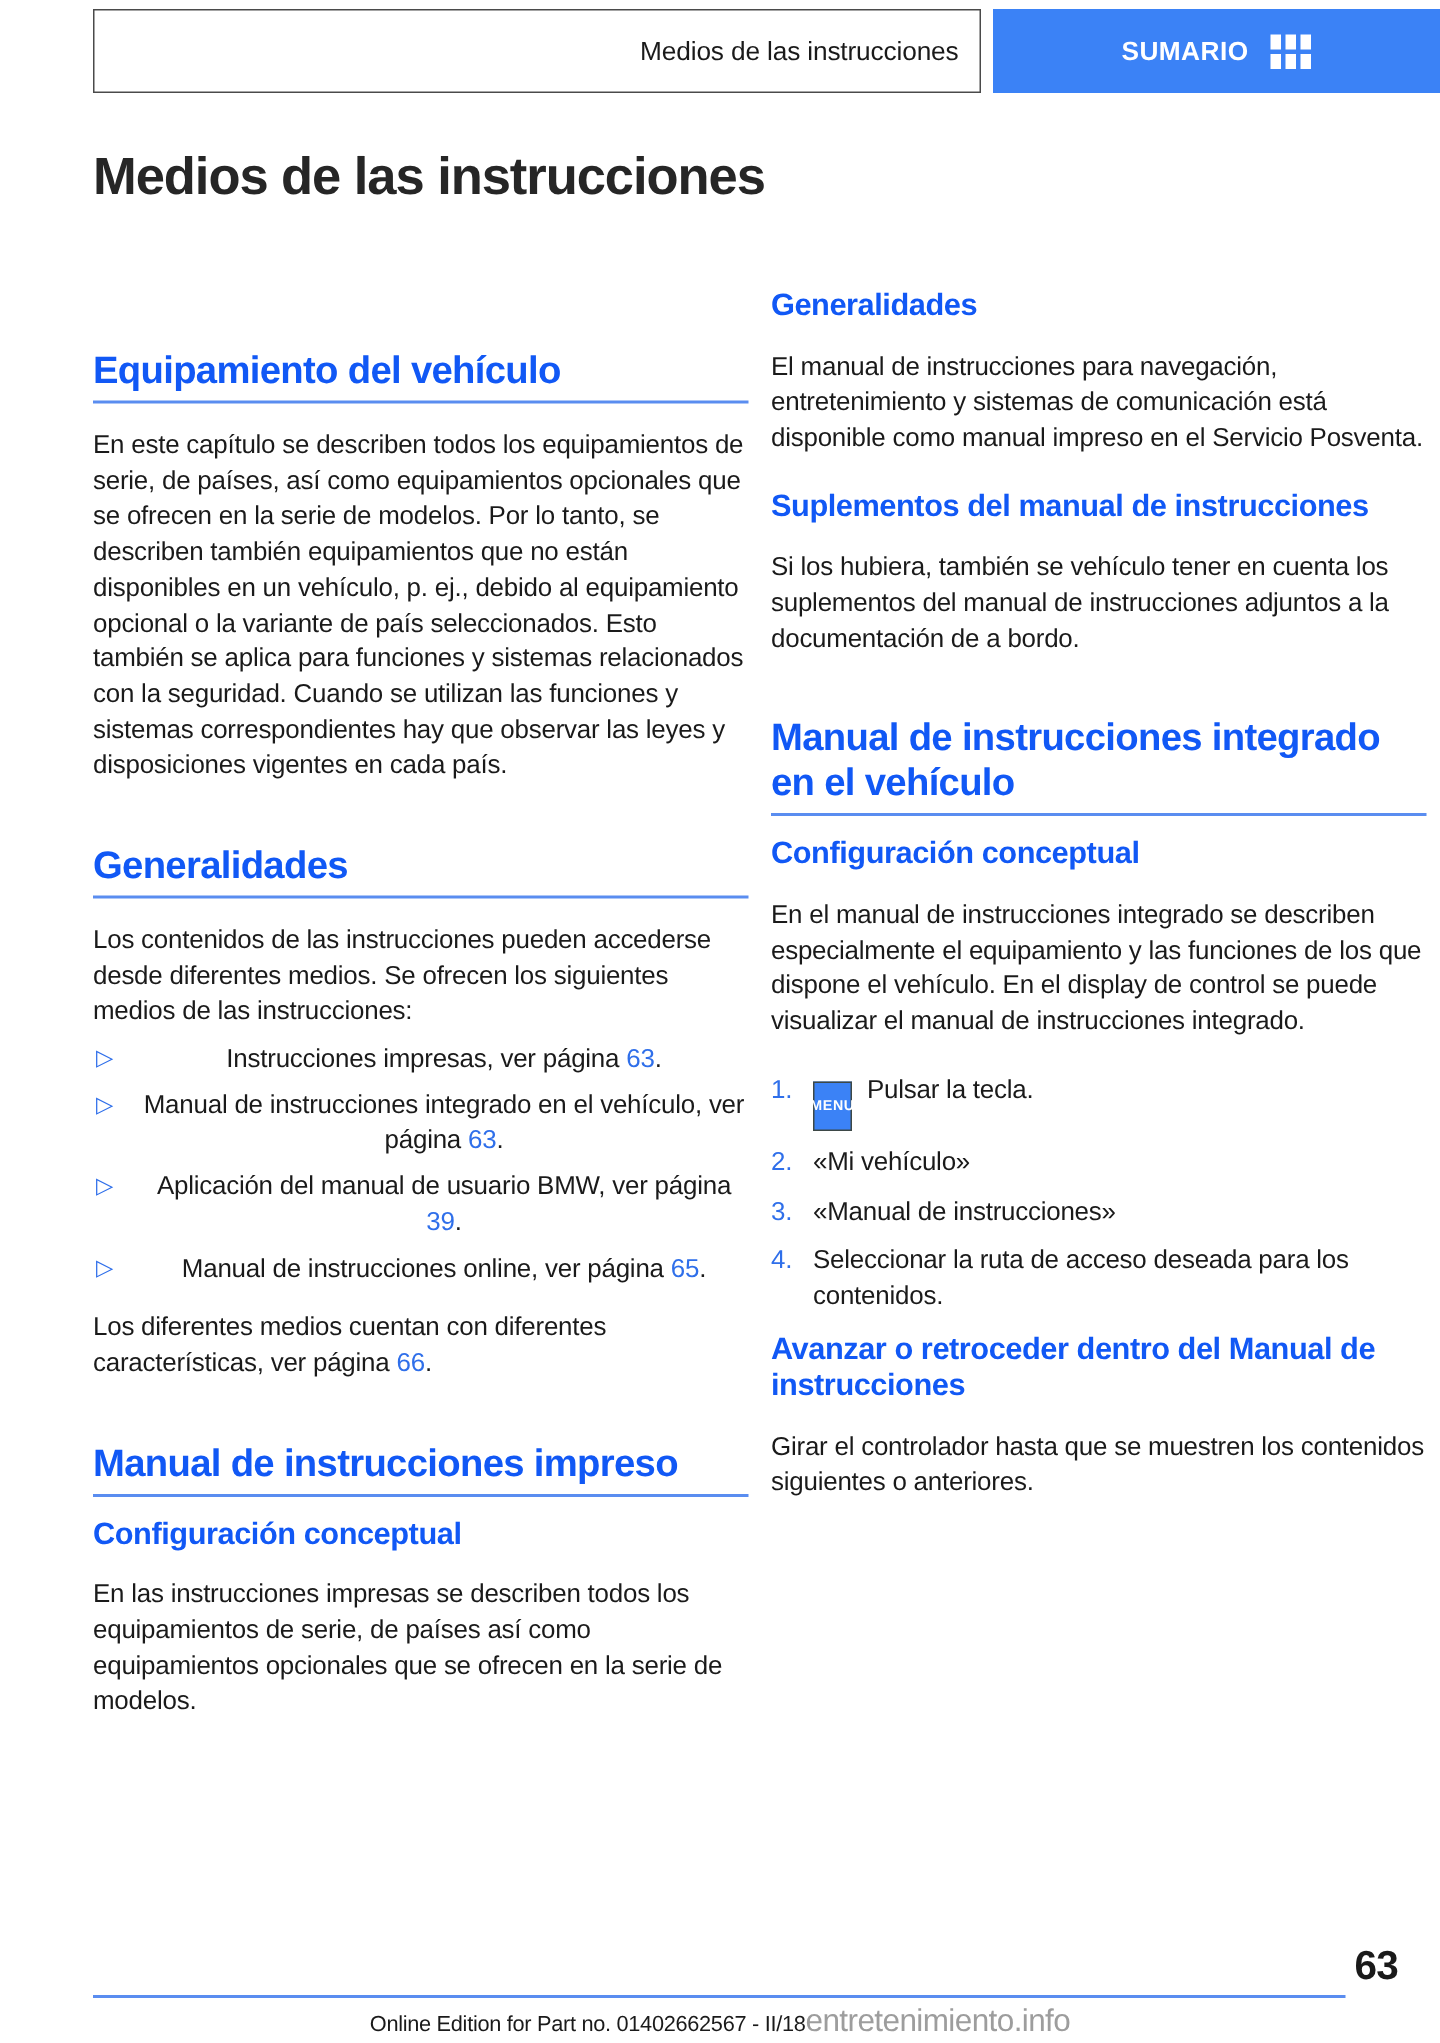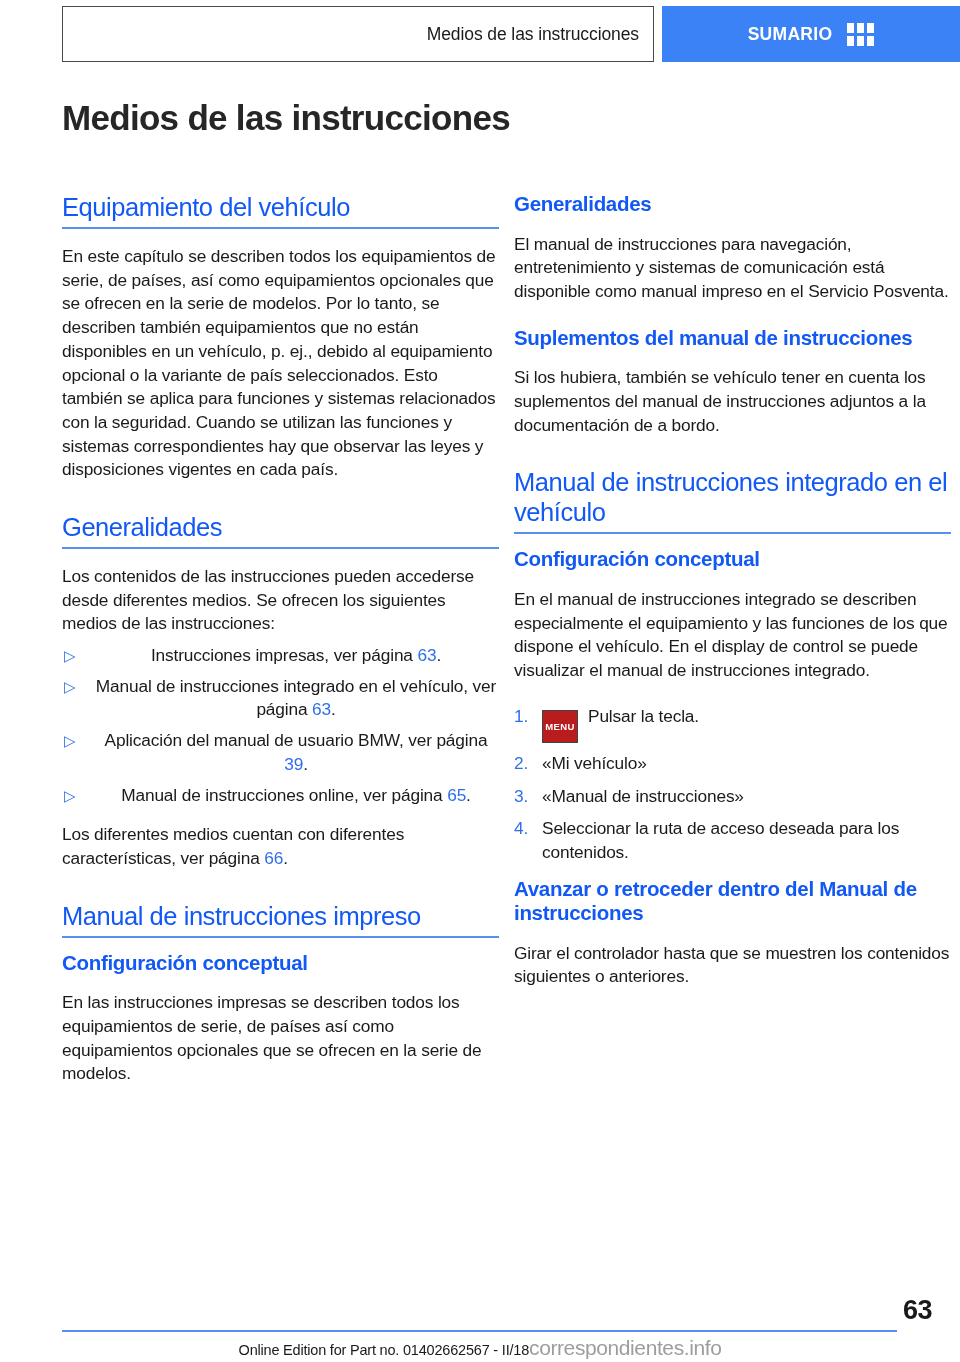--- a/index.html
+++ b/index.html
@@ -86,27 +86,28 @@
     position: absolute;
     top: 192px;
     width: 437px;
   }
   .col-left  { left: 62px; }
   .col-right { left: 514px; }
 
   
   .h1blue {
     font-size: 25.5px;
-    font-weight: normal;
+    font-weight: bold;
     color: #1158f5;
     line-height: 1.18;
     letter-spacing: -0.45px;
     padding-bottom: 5px;
     border-bottom: 2.2px solid #5a8df0;
     margin-bottom: 13px;
+    margin-top: 40px;
   }
 
   .h2blue {
     font-size: 20.5px;
     font-weight: bold;
     color: #1158f5;
     line-height: 1.2;
     letter-spacing: -0.3px;
     margin-bottom: 4px;
   }
@@ -156,23 +157,23 @@
   .num {
     flex: 0 0 28px;
     color: #2f6fea;
   }
   .st-text { flex: 1 1 auto; }
 
   .menu-key {
     display: inline-flex;
     align-items: center;
     justify-content: center;
-    width: 36px;
+    width: 26px;
     height: 33px;
-    background: #b91c1c;
+    background: #3b82f6;
     border: 1.6px solid #3d4846;
     color: #ffffff;
     font-size: 9.5px;
     font-weight: bold;
     letter-spacing: 0.4px;
     vertical-align: -8px;
     margin-right: 10px;
   }
 
   
@@ -307,16 +308,16 @@
     </ol>
 
     <div class="sp-sm"></div>
     <h3 class="h2blue">Avanzar o retroceder dentro del Manual de instrucciones</h3>
     <p class="body">Girar el controlador hasta que se muestren los contenidos siguientes o anteriores.</p>
   </div>
 
   <div class="footer-rule"></div>
   <div class="page-num">63</div>
   <div class="footer-line">
-    <span>Online Edition for Part no. 01402662567 - II/18</span><span class="watermark">correspondientes.info</span>
+    <span>Online Edition for Part no. 01402662567 - II/18</span><span class="watermark">entretenimiento.info</span>
   </div>
 
 </div>
 
 </body></html>

